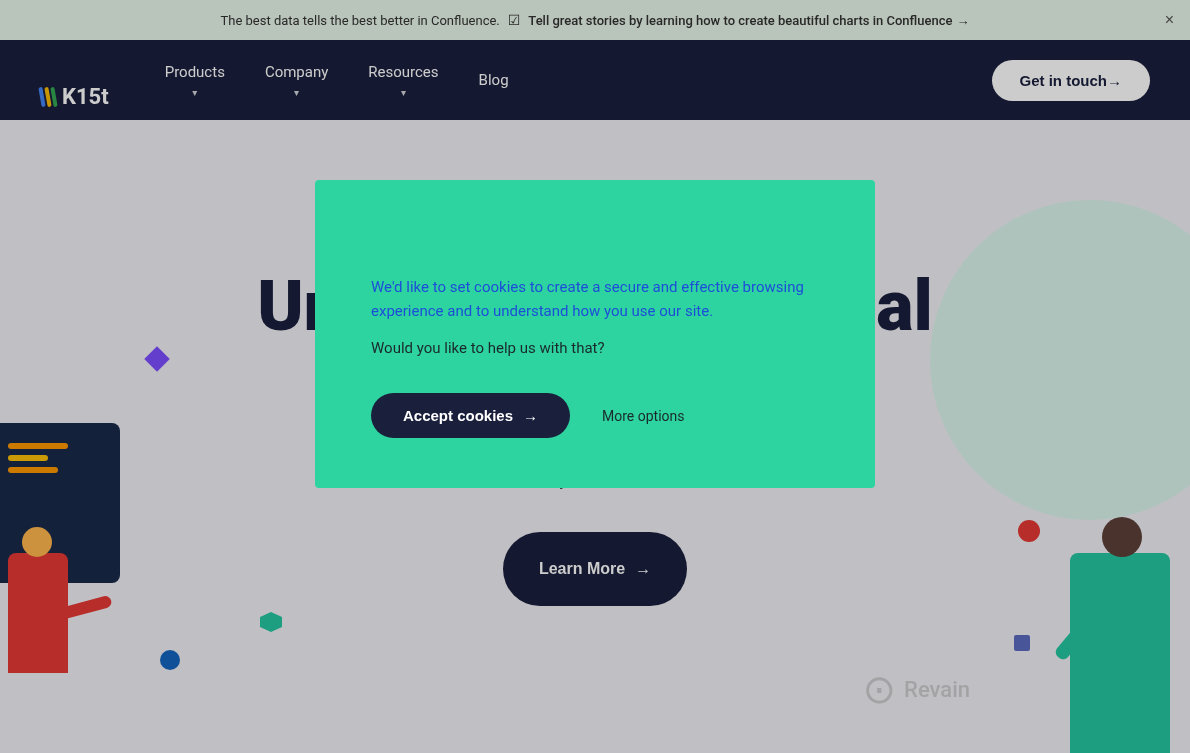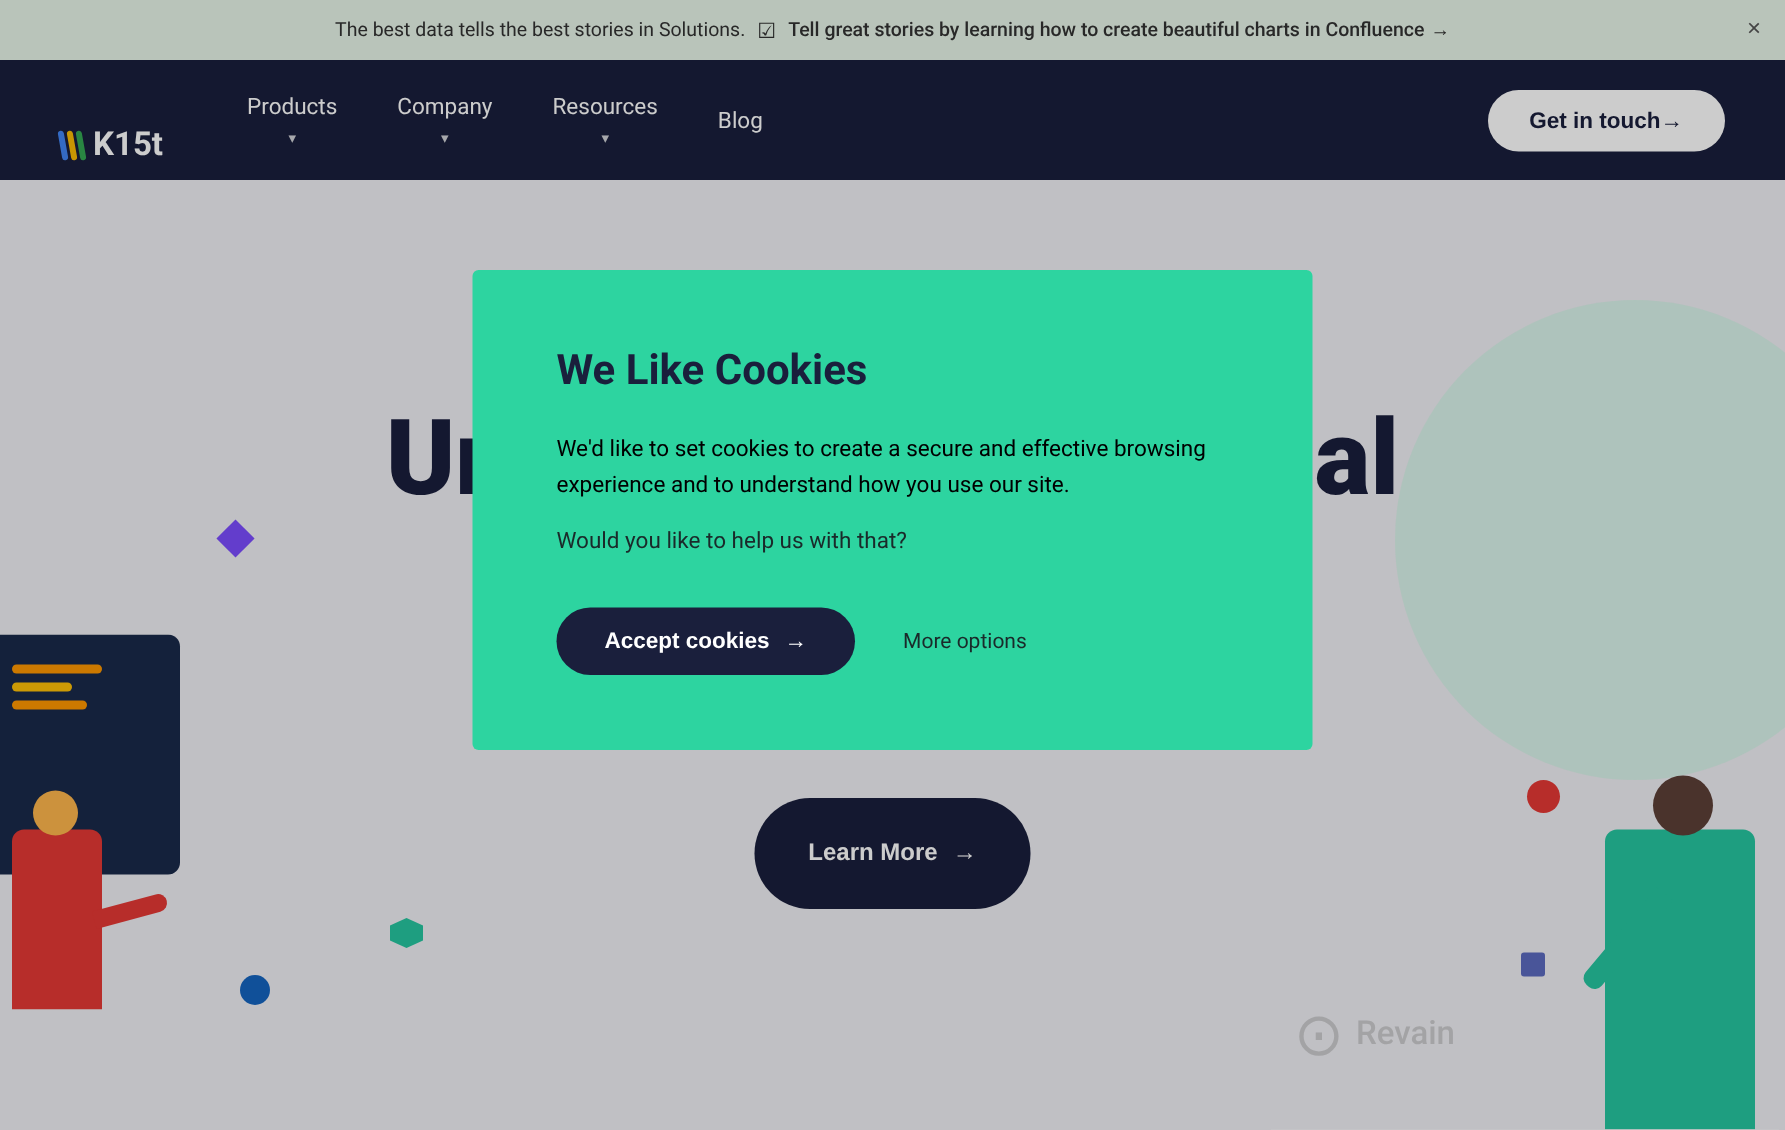--- a/index.html
+++ b/index.html
@@ -323,23 +323,24 @@
       transform: translateX(-50%);
     }
     .cookie-title {
       font-size: 28px;
       font-weight: 700;
       color: #1a1f3c;
       margin-bottom: 24px;
     }
     .cookie-body {
       font-size: 15px;
-      color: #000000;
+      color: #1d4ed8;
       line-height: 1.6;
       margin-bottom: 16px;
+      margin-top: 45px;
     }
     .cookie-question {
       font-size: 15px;
       color: #1a2a2a;
       margin-bottom: 36px;
     }
     .cookie-actions {
       display: flex;
       align-items: center;
       gap: 32px;
@@ -361,21 +362,21 @@
       color: #1a2a2a;
       font-size: 14px;
       cursor: pointer;
       text-decoration: none;
     }
   </style>
 </head>
 <body>
 
 <div class="announcement-bar">
-  <span>The best data tells the best stories in Solutions.</span>
+  <span>The best data tells the best better in Confluence.</span>
   <span class="announcement-icon">☑</span>
   <span class="announcement-link">
     <span>Tell great stories by learning how to create beautiful charts in Confluence</span>
     <span>→</span>
   </span>
   <button class="close-btn">×</button>
 </div>
 
 <nav class="navbar">
   <a href="#" class="logo">
@@ -464,21 +465,20 @@
   </div>
 
   <div class="revain-area">
     <span class="revain-icon">⊙</span>
     <span class="revain-text">Revain</span>
   </div>
 </section>
 
 <div class="overlay">
   <div class="cookie-modal">
-    <h2 class="cookie-title">We Like Cookies</h2>
     <p class="cookie-body">We'd like to set cookies to create a secure and effective browsing experience and to understand how you use our site.</p>
     <p class="cookie-question">Would you like to help us with that?</p>
     <div class="cookie-actions">
       <button class="accept-btn">
         <span>Accept cookies</span>
         <span>→</span>
       </button>
       <a href="#" class="more-options-link">More options</a>
     </div>
   </div>

